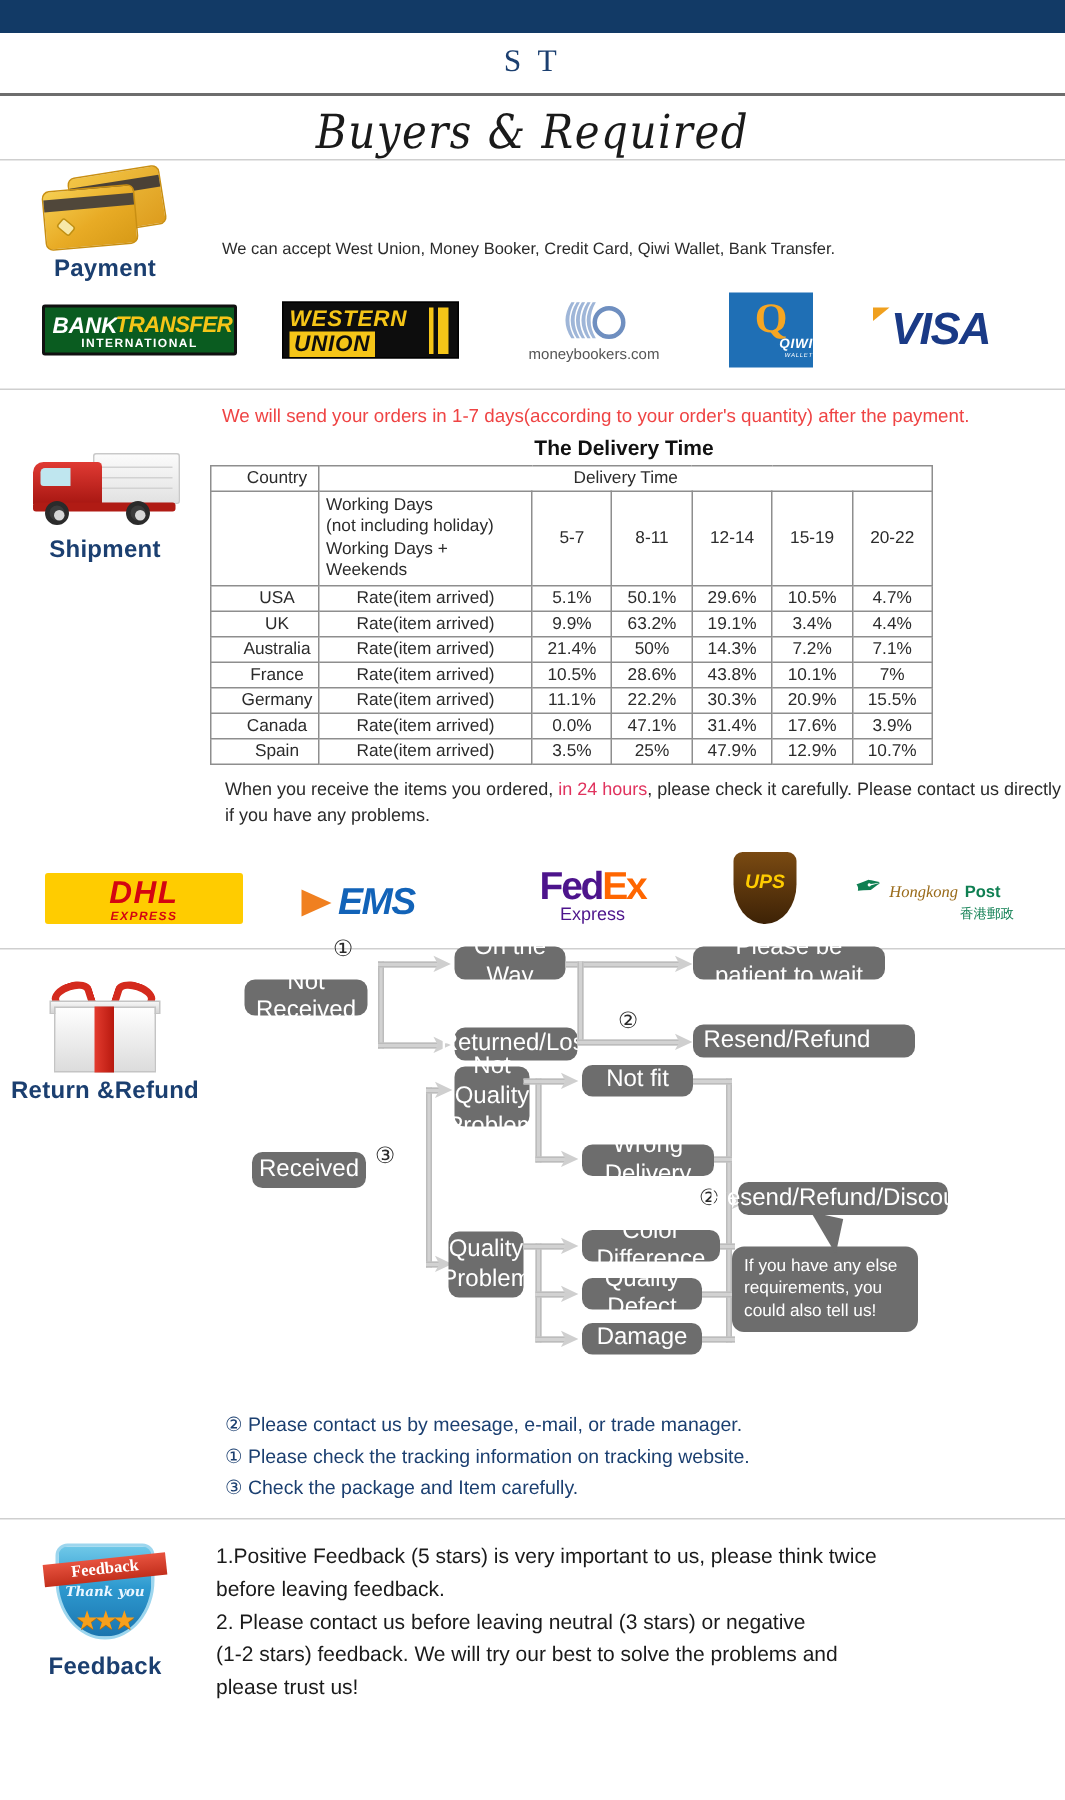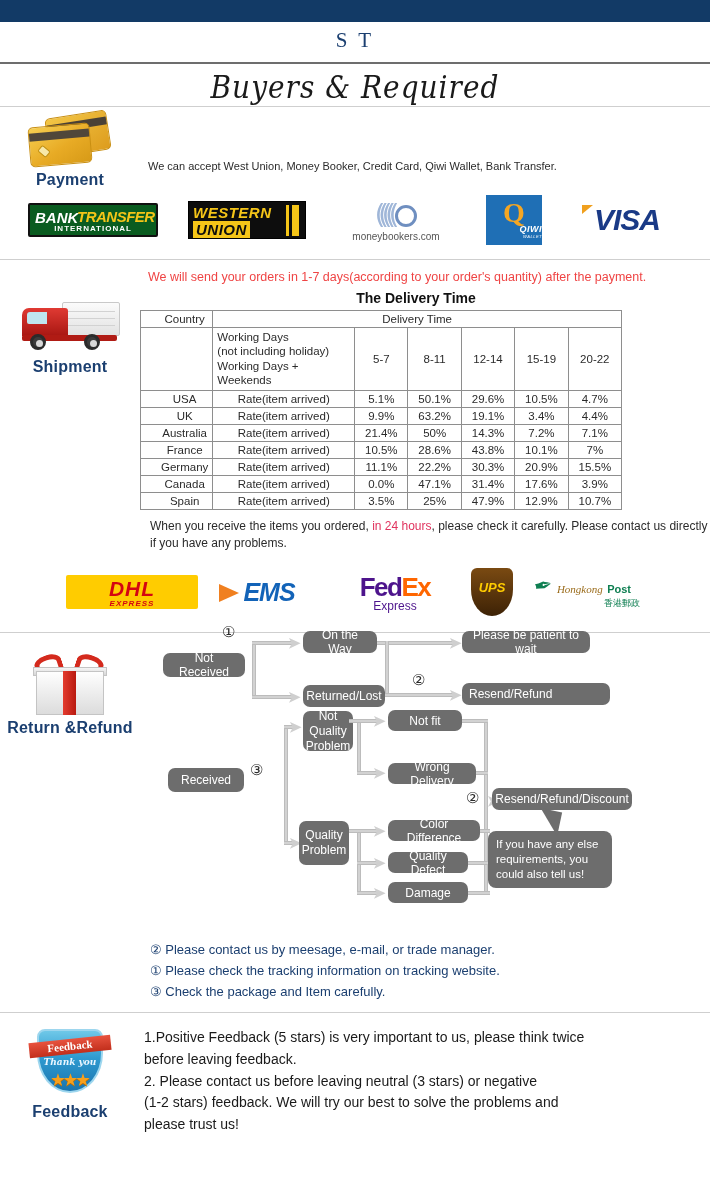--- a/index.html
+++ b/index.html
@@ -164,21 +164,21 @@
   table.delivery { border-collapse:collapse; width:482px; font-size:11.5px; }
   table.delivery td { border:1px solid #8e8e8e; padding:2px 4px; color:#2b2b2b; }
   table.delivery td.c { text-align:center; }
   table.delivery td.country { width:66px; text-align:center;padding-left:20px; }
   table.delivery td.rate { width:146px; text-align:center; }
   table.delivery td.num { width:54px; text-align:center; }
   .wd { line-height:1.25; }
   .after-note { font-size:12px; padding:8px 0 0 150px; color:#2b2b2b; line-height:1.45; }
   .hot { color:#e0335e; }
 
-  .carriers { display:flex; align-items:center; justify-content:center; gap:21px;
+  .carriers { display:flex; align-items:flex-end; justify-content:center; gap:39px;
     padding:16px 0 16px; }
   .lg-dhl { width:132px; height:34px; background:#ffcc00; position:relative; border-radius:2px; }
   .lg-dhl .d { position:absolute; left:0; right:0; top:2px; text-align:center; color:#d40511;
     font-size:21px; font-weight:bold; font-style:italic; letter-spacing:1px; }
   .lg-dhl .e { position:absolute; left:0; right:0; bottom:1px; text-align:center; color:#d40511;
     font-size:8px; font-weight:bold; font-style:italic; letter-spacing:1px; }
   .lg-ems { position:relative; width:100px; text-align:center; }
   .lg-ems .tri { position:absolute; left:0; top:6px; width:0; height:0;
     border-left:20px solid #f08020; border-top:9px solid transparent; border-bottom:9px solid transparent; }
   .lg-ems .t { color:#1263b8; font-size:25px; font-weight:bold; font-style:italic; letter-spacing:-1px; }
@@ -196,21 +196,21 @@
   .lg-hk { width:110px; position:relative; }
   .lg-hk .bird { color:#0f7f52; font-size:22px; line-height:1; transform:rotate(-12deg); display:inline-block; }
   .lg-hk .t1 { color:#9a6b1a; font-size:11px; font-style:italic; font-family:"Liberation Serif", serif; }
   .lg-hk .t2 { color:#0f7f52; font-size:11px; font-weight:bold; }
   .lg-hk .cn { color:#0f7f52; font-size:9px; text-align:right; padding-right:4px; }
 
   
   .flow-wrap { position:relative; height:300px; }
   .fbox {
     position:absolute; background:#6d6d6d; color:#fff;
-    border-radius:7px; font-size:12px; line-height:1.18;
+    border-radius:7px; font-size:16px; line-height:1.18;
     display:flex; align-items:center; justify-content:center;
     text-align:center; padding:3px 7px;
   }
   .fbox.tall { line-height:1.25; }
   .conn { position:absolute; background:#d2d2d2; }
   .conn.h { height:4px; border-top:1px solid #bcbcbc; border-bottom:1px solid #bcbcbc; }
   .conn.v { width:4px; border-left:1px solid #bcbcbc; border-right:1px solid #bcbcbc; }
   .arrow { position:absolute; color:#cfcfcf; font-size:15px; line-height:1; font-weight:bold; }
   .circnum { position:absolute; font-size:15px; color:#2b2b2b; }
   .bubble {

